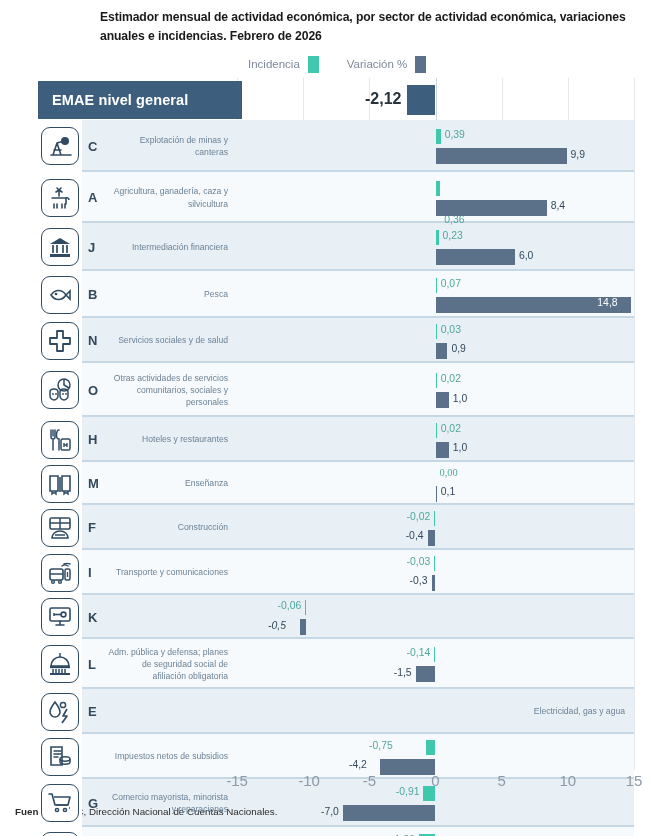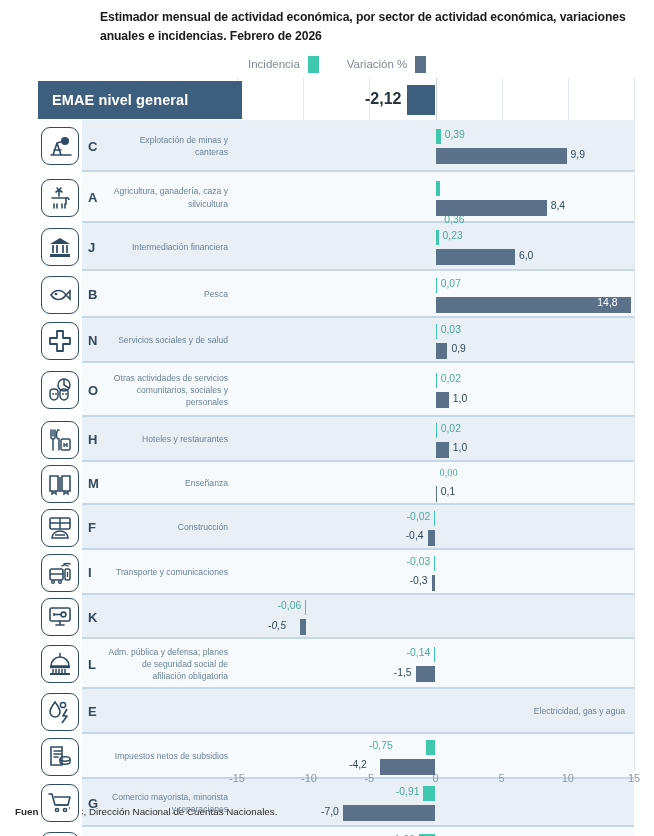--- a/index.html
+++ b/index.html
@@ -73,21 +73,21 @@
   .bar { position:absolute; }
   .bar.inc { background:#3fc8ae; }
   .bar.var { background:#5b7189; }
   .val { position:absolute; font-size:10.4px; white-space:nowrap; }
   .val.inc { color:#4fa79c; }
   .val.var { color:#33495c; }
   .val.var.inside { color:#ffffff; }
 
   
   .axis { position:absolute; left:237px; top:772px; width:397px; height:18px; }
-  .tick { position:absolute; top:0; font-size:11px; color:#8e9aa6;
+  .tick { position:absolute; top:0; font-size:15px; color:#8e9aa6;
           transform:translateX(-50%); }
 
   
   .footer { position:absolute; left:15px; top:806px;
             font-size:9.8px; color:#2b2b2b; }
   .footer b { font-weight:bold; }
 </style>
 </head>
 <body>
 

